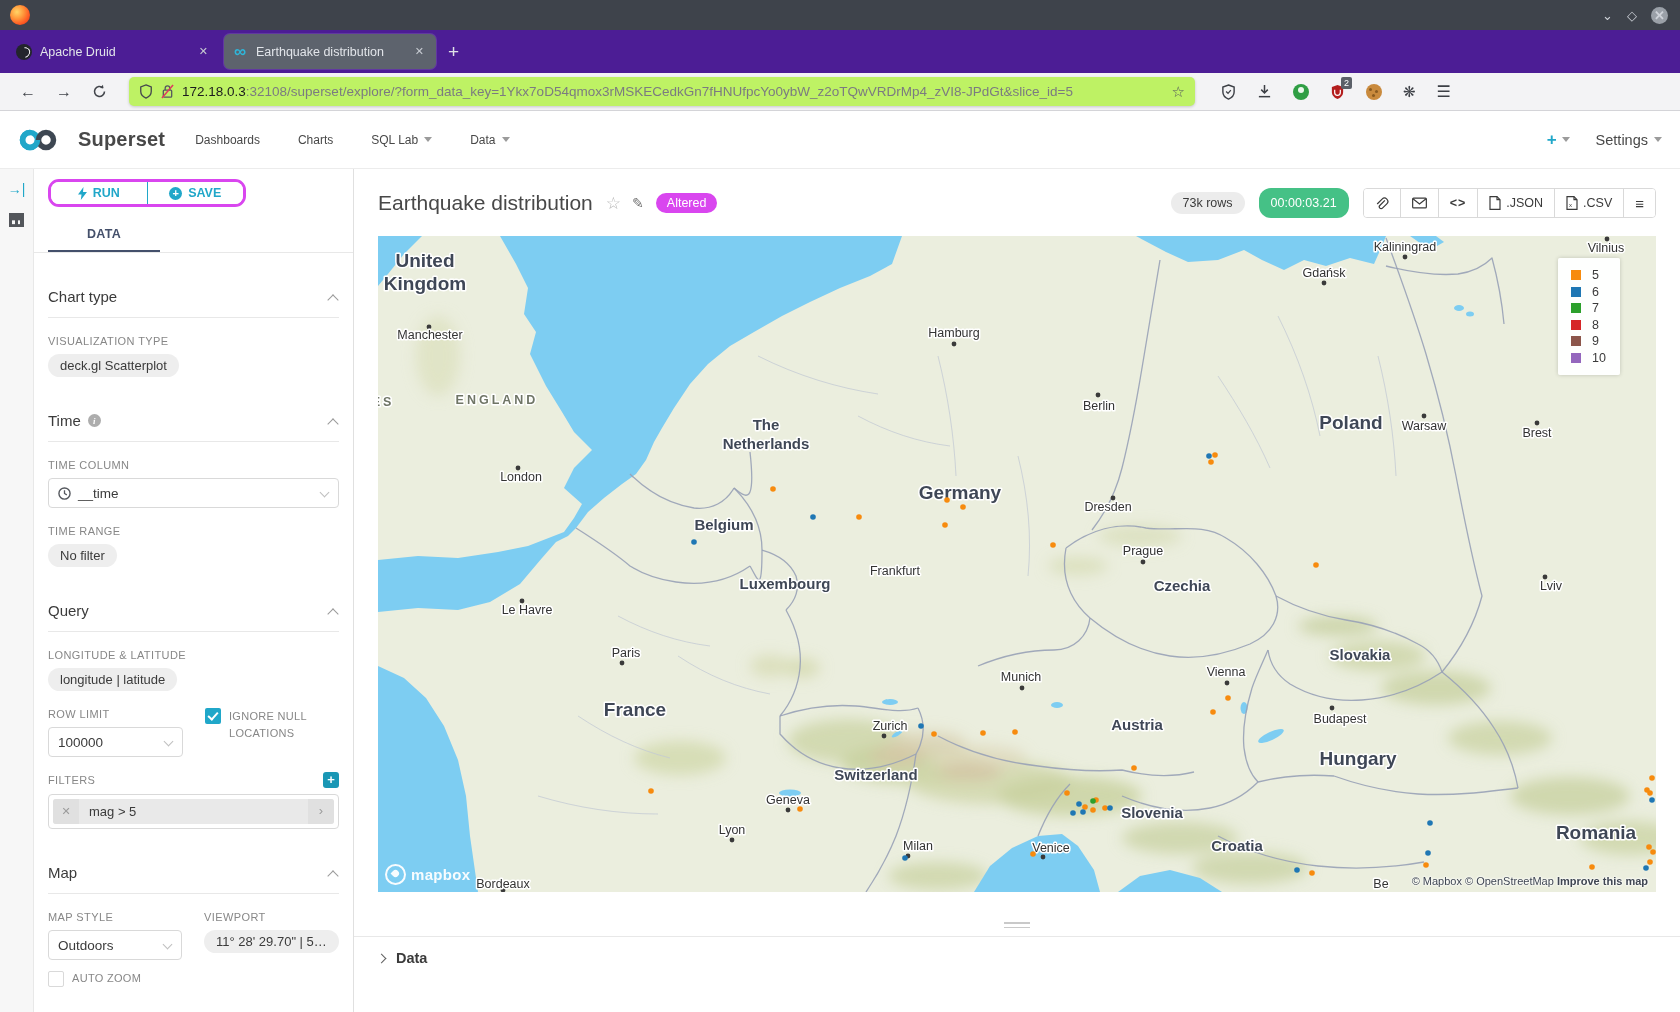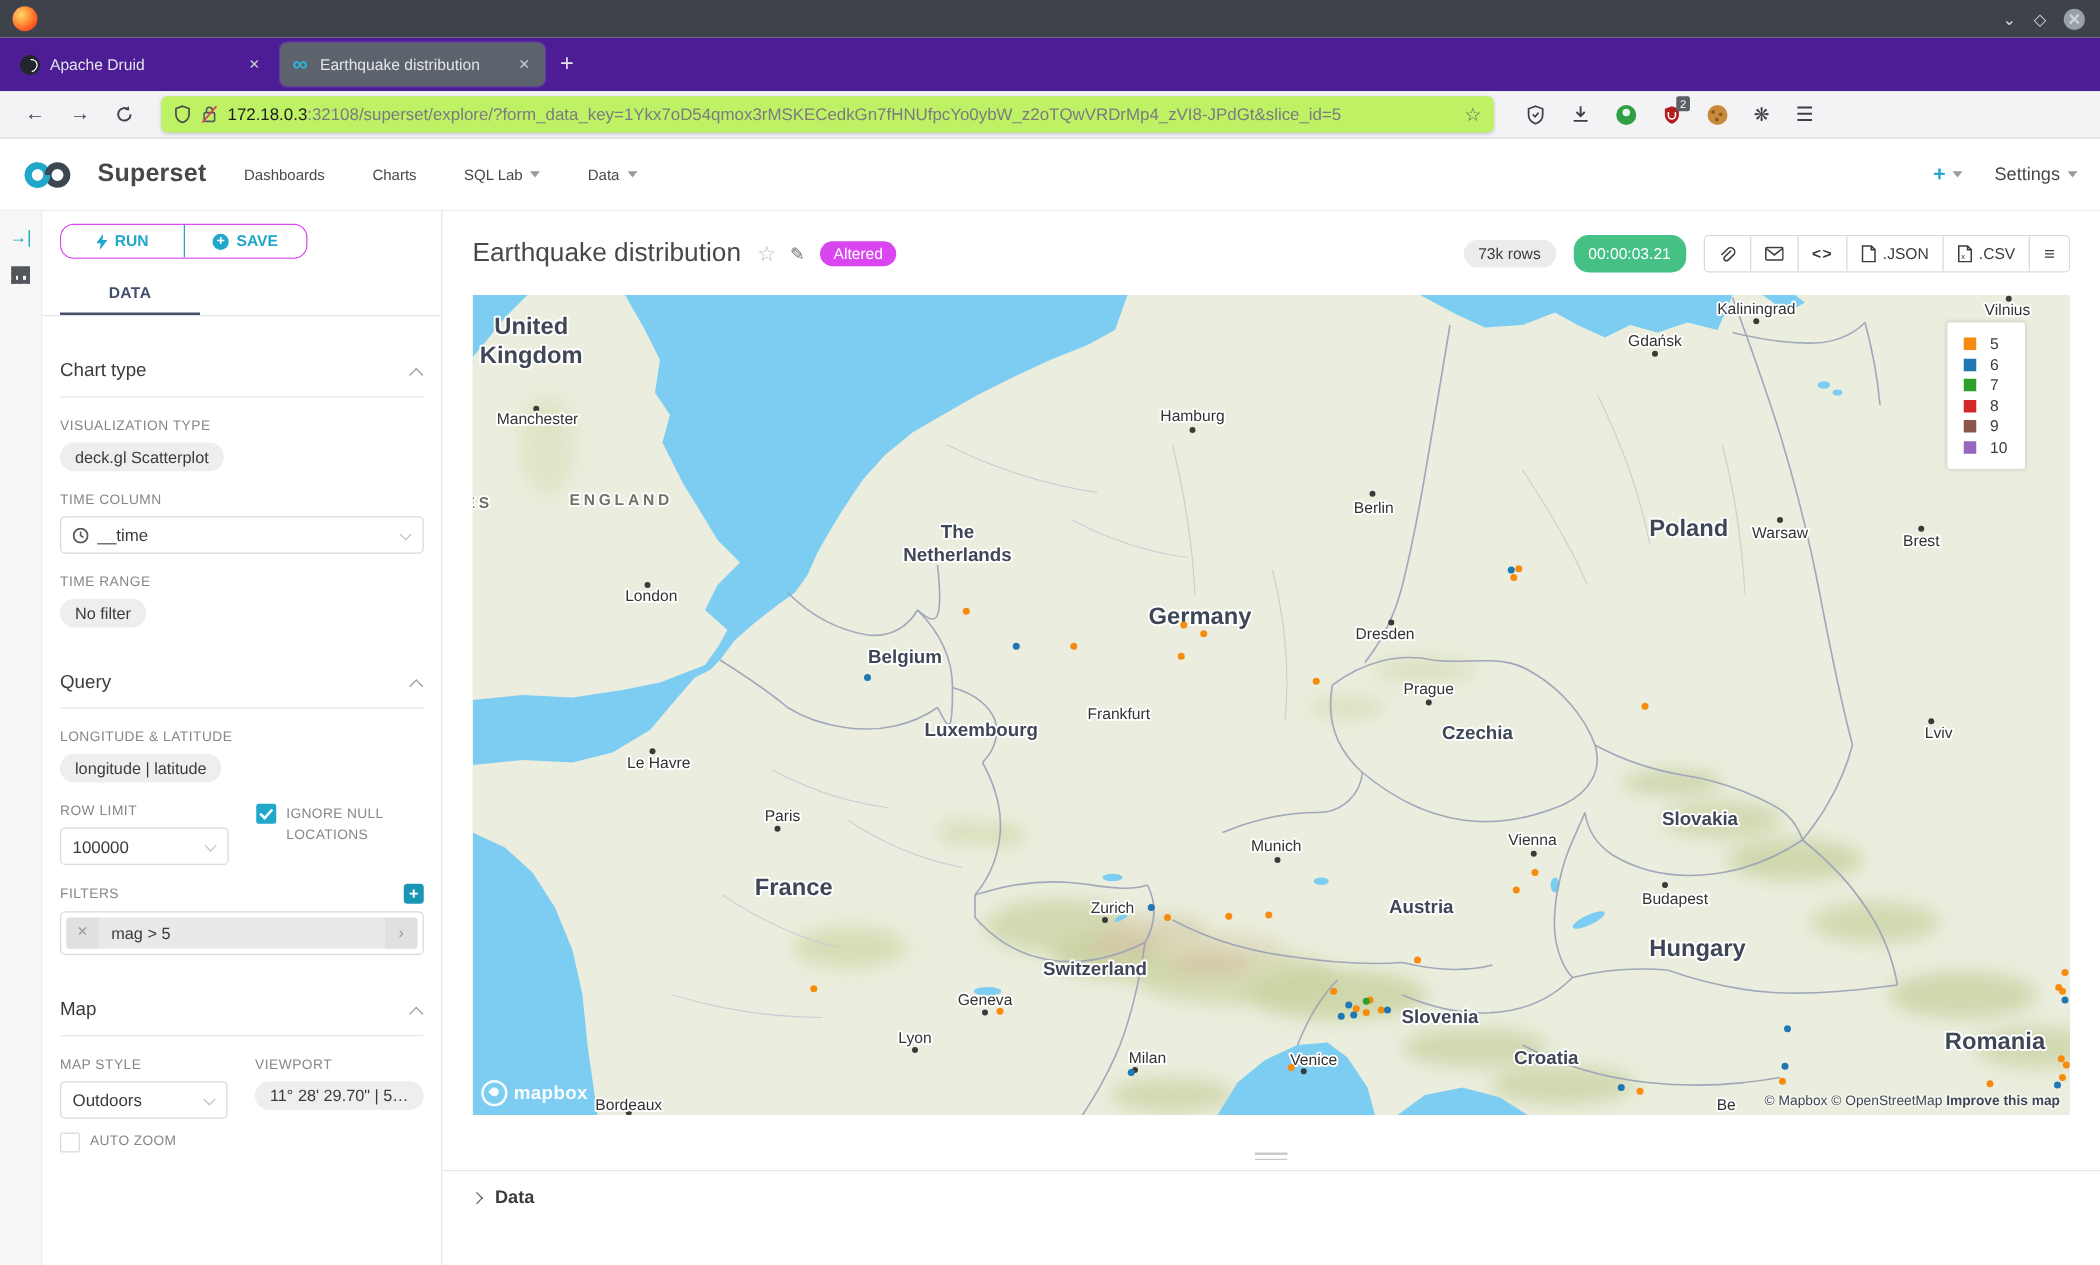--- a/index.html
+++ b/index.html
@@ -63,21 +63,21 @@
   .content{display:flex;height:843px;}
   .iconstrip{width:34px;background:#f7f7f7;border-right:1px solid #e8e8e8;display:flex;flex-direction:column;align-items:center;padding-top:12px;gap:16px;}
   .strip-ic{color:#20a7c9;font-size:14px;}
   .grid-ic{width:15px;height:14px;background:
      linear-gradient(#53565b,#53565b) 0 0/15px 3px no-repeat,
      repeating-linear-gradient(90deg,#53565b 0 3.5px,transparent 3.5px 5.75px) 0 4.5px/15px 9.5px no-repeat,
      repeating-linear-gradient(#53565b 0 3px,transparent 3px 6.5px) 0 4.5px/15px 9.5px;}
 
   
   .controls{width:320px;border-right:1px solid #e0e0e0;padding:10px 14px 0;overflow:hidden;background:#fff;}
-  .runsave{display:flex;width:198px;height:28px;border:1px solid #d946ef;border-radius:11px;overflow:hidden;}
+  .runsave{display:flex;width:198px;height:28px;border:3px solid #d946ef;border-radius:11px;overflow:hidden;}
   .runsave .rsbtn{flex:1;display:flex;align-items:center;justify-content:center;gap:6px;color:#20a7c9;font-size:12.5px;font-weight:bold;background:#fff;cursor:pointer;}
   .runsave .rsbtn + .rsbtn{border-left:1px solid #20a7c9;}
   .save-plus{width:13px;height:13px;border-radius:50%;background:#20a7c9;color:#fff;font-size:11px;line-height:13px;text-align:center;font-weight:bold;}
   .tabs-row{border-bottom:1px solid #e8e8e8;margin:8px -14px 0;padding:0 14px;}
   .data-tab{width:112px;text-align:center;padding:12px 0 9px;font-size:12.5px;font-weight:bold;color:#44506b;border-bottom:2px solid #44506b;letter-spacing:.3px;}
   .section-h{display:flex;align-items:center;justify-content:space-between;padding:9px 0 12px;border-bottom:1px solid #e8e8e8;margin-top:26px;}
   .section-h .stitle{font-size:15px;color:#3b3b3b;display:flex;align-items:center;gap:7px;}
   .chev{width:10px;height:6px;position:relative;}
   .chev::before{content:"";position:absolute;left:0;top:0;width:7px;height:7px;border-right:1.6px solid #9a9a9a;border-bottom:1.6px solid #9a9a9a;transform:rotate(45deg);transform-origin:center;}
   .chev.up::before{transform:rotate(225deg);top:2px;}
@@ -283,20 +283,27 @@
           <div class="data-tab">DATA</div>
         </div>
 
       <div class="section-h">
         <span class="stitle">Chart type</span>
           <span class="chev up"></span>
       </div>
       <div class="ctl-label">VISUALIZATION TYPE</div>
       <span class="pill">deck.gl Scatterplot</span>
 
+      <div class="section-h">
+        <span class="stitle">
+            <span>Time</span>
+            <span class="info-i">i</span>
+          </span>
+        <span class="chev up"></span>
+      </div>
       <div class="ctl-label">TIME COLUMN</div>
       <div class="select">
         <svg width="13" height="13" viewBox="0 0 14 14">
             <circle cx="7" cy="7" r="6" fill="none" stroke="#55585e" stroke-width="1.5"></circle>
             <path d="M7 3.5 V7 L9.5 8.5" fill="none" stroke="#55585e" stroke-width="1.4"></path>
           </svg>
         <span class="sval">__time</span>
         <span class="sel-caret"></span>
       </div>
       <div class="ctl-label">TIME RANGE</div>

